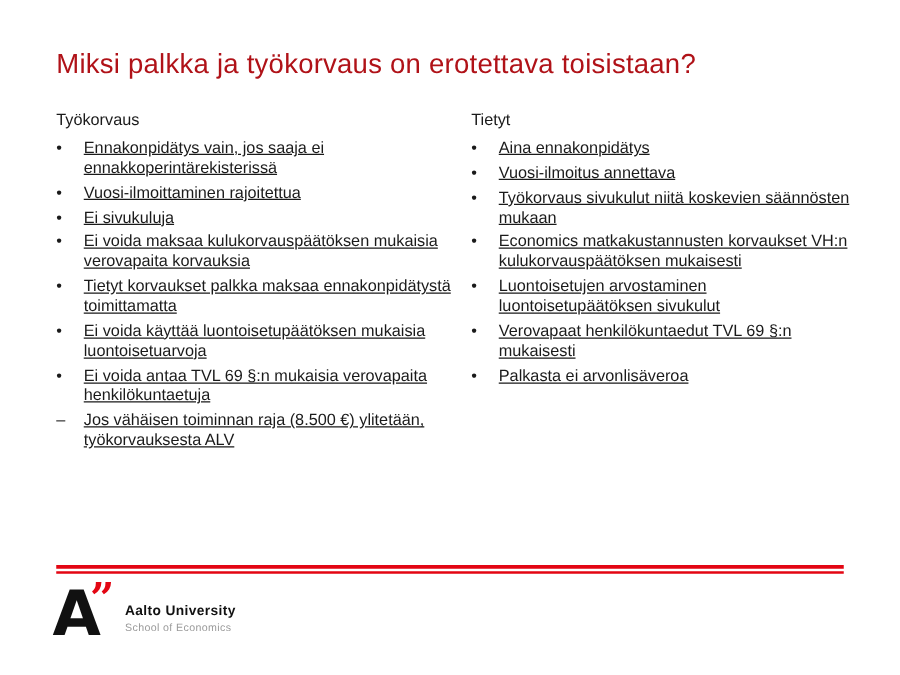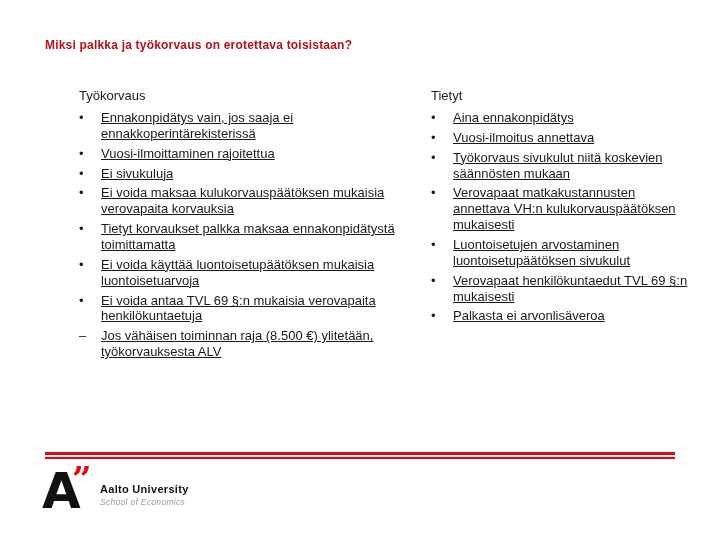--- a/index.html
+++ b/index.html
@@ -13,33 +13,32 @@
     width: 720px;
     height: 540px;
     background: #ffffff;
     overflow: hidden;
   }
   .slide-title {
     position: absolute;
     left: 45px;
     top: 38px;
     right: 30px;
-    font-size: 12px;
-    font-weight: bold;
+    font-size: 22px;
+    font-weight: normal;
     color: #b01218;
     letter-spacing: 0.2px;
   }
   .columns {
     position: absolute;
     left: 45px;
     top: 88px;
     right: 32px;
     display: flex;
-    gap: 20px;
-    margin-left: 34px;
+    gap: 0;
   }
   .col-left { width: 332px; flex: 0 0 332px; }
   .col-right { flex: 1; }
   .col-header {
     font-size: 13px;
     color: #1a1a1a;
     margin-bottom: 7px;
   }
   .item {
     display: flex;
@@ -105,21 +104,20 @@
     font-size: 11px;
     font-weight: bold;
     color: #111111;
     letter-spacing: 0.3px;
   }
   .org-sub {
     font-size: 8.5px;
     color: #9a9a9a;
     letter-spacing: 0.3px;
     margin-top: 2px;
-    font-style: italic;
   }
 </style>
 </head>
 <body>
 
 <div class="slide">
 
   <div class="slide-title">Miksi palkka ja työkorvaus on erotettava toisistaan?</div>
 
   <div class="columns">
@@ -171,21 +169,21 @@
       <div class="item">
         <span class="marker">•</span>
         <span class="item-text">Vuosi-ilmoitus annettava</span>
       </div>
       <div class="item">
         <span class="marker">•</span>
         <span class="item-text">Työkorvaus sivukulut niitä koskevien säännösten mukaan</span>
       </div>
       <div class="item">
         <span class="marker">•</span>
-        <span class="item-text">Verovapaat matkakustannusten annettava VH:n kulukorvauspäätöksen mukaisesti</span>
+        <span class="item-text">Economics matkakustannusten korvaukset VH:n kulukorvauspäätöksen mukaisesti</span>
       </div>
       <div class="item">
         <span class="marker">•</span>
         <span class="item-text">Luontoisetujen arvostaminen luontoisetupäätöksen sivukulut</span>
       </div>
       <div class="item">
         <span class="marker">•</span>
         <span class="item-text">Verovapaat henkilökuntaedut TVL 69 §:n mukaisesti</span>
       </div>
       <div class="item">

